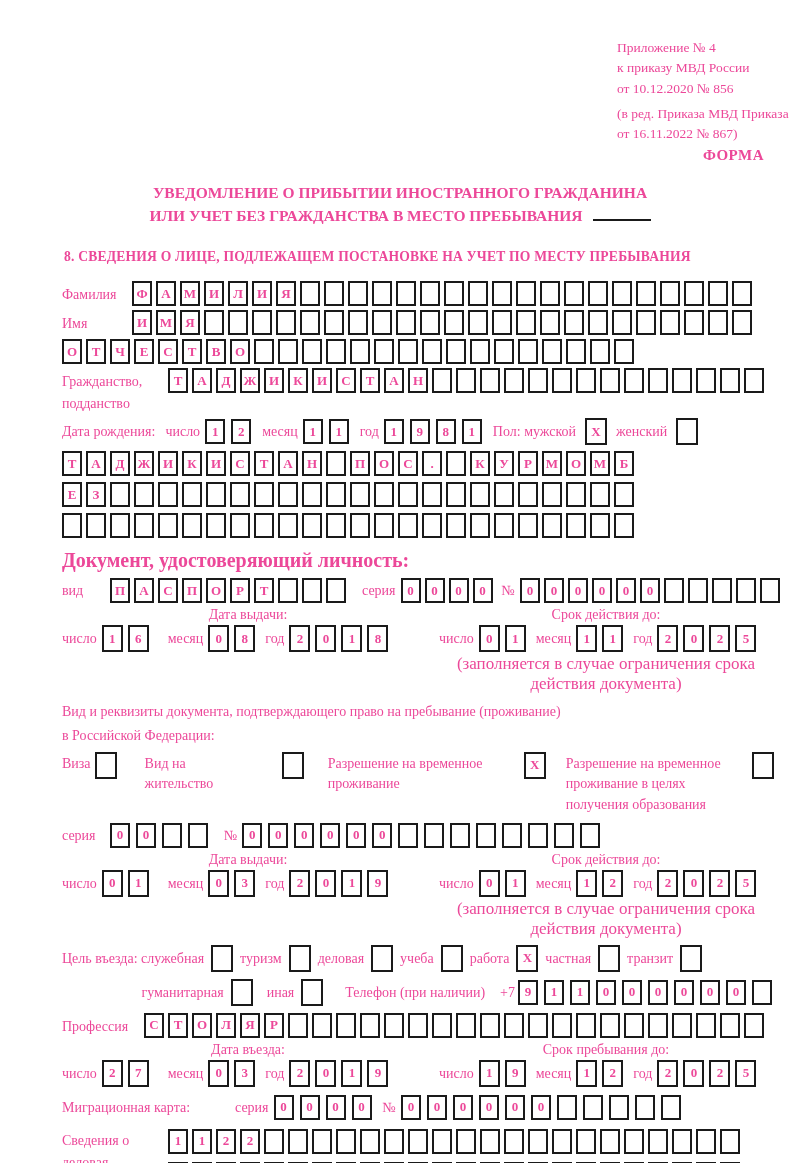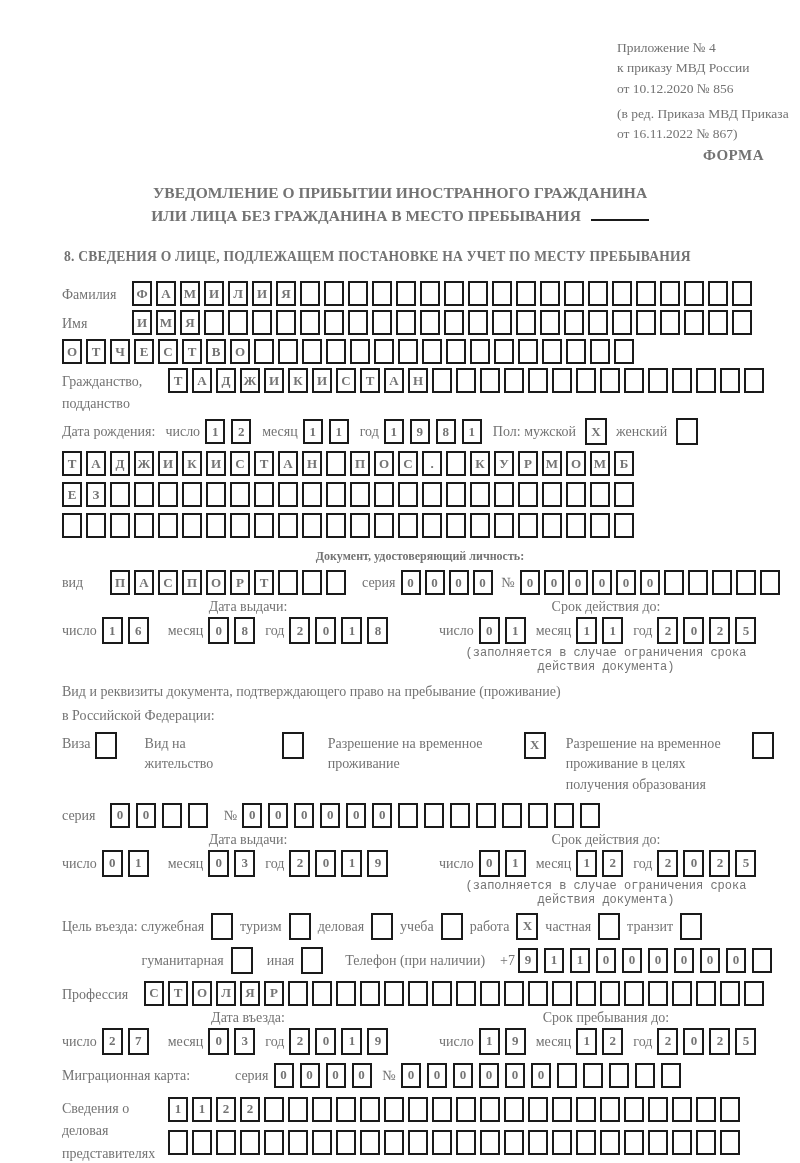--- a/index.html
+++ b/index.html
@@ -1,19 +1,19 @@
 <!DOCTYPE html>
 <html lang="ru"><head>
 <meta charset="utf-8">
 <style>
   * { margin:0; padding:0; box-sizing:border-box; }
   html,body { background:#fff; }
   .page {
     position:relative; width:800px; height:1163px; margin:0 auto;
-    background:#fff; color:#737373;
+    background:#fff; color:#ec4899;
     font-family:"Liberation Serif", "DejaVu Serif", serif;
     font-size:14px; overflow:hidden;
   }
   
   .annex { position:absolute; top:38px; left:617px; font-size:13.5px; line-height:1.5; }
   .annex .amendment { margin-top:5px; }
   .form-label { position:absolute; top:147px; right:36px; font-weight:bold; font-size:15px; letter-spacing:.5px; }
   .title { position:absolute; top:181px; left:0; width:100%; text-align:center; font-weight:bold; font-size:15.5px; line-height:1.5; }
   .title-underline { display:inline-block; width:58px; border-bottom:2px solid #1a1a1a; height:14px; margin-left:10px; }
   .section-heading { position:absolute; top:249px; left:64px; font-weight:bold; font-size:13.6px; letter-spacing:.2px; }
@@ -31,31 +31,31 @@
   .cell {
     flex:none; width:20px; height:25px; border:2px solid #1a1a1a;
     display:inline-flex; align-items:center; justify-content:center;
     font-size:13px; font-weight:bold; background:#fff;
   }
   .checkbox { width:22px; height:27px; margin:0 4px; }
   .inline { display:flex; align-items:center; }
   .lbl { padding:0 5px; line-height:25px; flex:none; }
   .grid-rows .cells { margin-bottom:6px; }
 
-  .doc-heading { text-align:center; font-weight:bold; font-size:12px; margin:5px 0 6px 0; }
+  .doc-heading { text-align:left; font-weight:bold; font-size:20px; margin:5px 0 6px 0; }
 
   .date-headers { display:flex; font-size:14px; margin-top:3px; }
   .date-headers .left  { width:372px; text-align:center; }
   .date-headers .right { width:344px; text-align:center; }
   .date-row { display:flex; margin-top:2px; }
   .date-group { display:flex; align-items:center; }
   .date-group .cell { width:21px; height:27px; margin-right:5px; }
   .dg-left { width:372px; }
   .dg-right { }
-  .small-note { font-size:12px; margin:2px 0 6px 372px; width:344px; text-align:center;font-family:Liberation Mono, monospace; }
+  .small-note { font-size:17px; margin:2px 0 6px 372px; width:344px; text-align:center; }
 
   .text-line { line-height:1.7; }
   .permit-row { display:flex; align-items:flex-start; margin:2px 0 8px 0; }
   .permit-row .opt-label { line-height:1.45; padding-top:4px; }
   .permit-row .centered { text-align:left; }
   .permit-row .checkbox { margin-top:2px; }
 
   .purpose-row { display:flex; align-items:center; margin-bottom:7px; flex-wrap:nowrap; }
   .purpose-row .lbl { padding:0 3px; }
 </style>
@@ -72,21 +72,21 @@
       <div>(в ред. Приказа МВД Приказа</div>
       <div>от 16.11.2022 № 867)</div>
     </div>
   </div>
 
   <div class="form-label">ФОРМА</div>
 
   <div class="title">
     <div>УВЕДОМЛЕНИЕ О ПРИБЫТИИ ИНОСТРАННОГО ГРАЖДАНИНА</div>
     <div>
-      <span>ИЛИ ЛИЦА БЕЗ ГРАЖДАНИНА В МЕСТО ПРЕБЫВАНИЯ</span><span class="title-underline"></span>
+      <span>ИЛИ УЧЕТ БЕЗ ГРАЖДАНСТВА В МЕСТО ПРЕБЫВАНИЯ</span><span class="title-underline"></span>
     </div>
   </div>
 
   <div class="section-heading">8. СВЕДЕНИЯ О ЛИЦЕ, ПОДЛЕЖАЩЕМ ПОСТАНОВКЕ НА УЧЕТ ПО МЕСТУ ПРЕБЫВАНИЯ</div>
 
   <div class="form-body">
 
     <div class="row">
       <div class="lblcol w70">Фамилия</div>
       <div class="cells">

